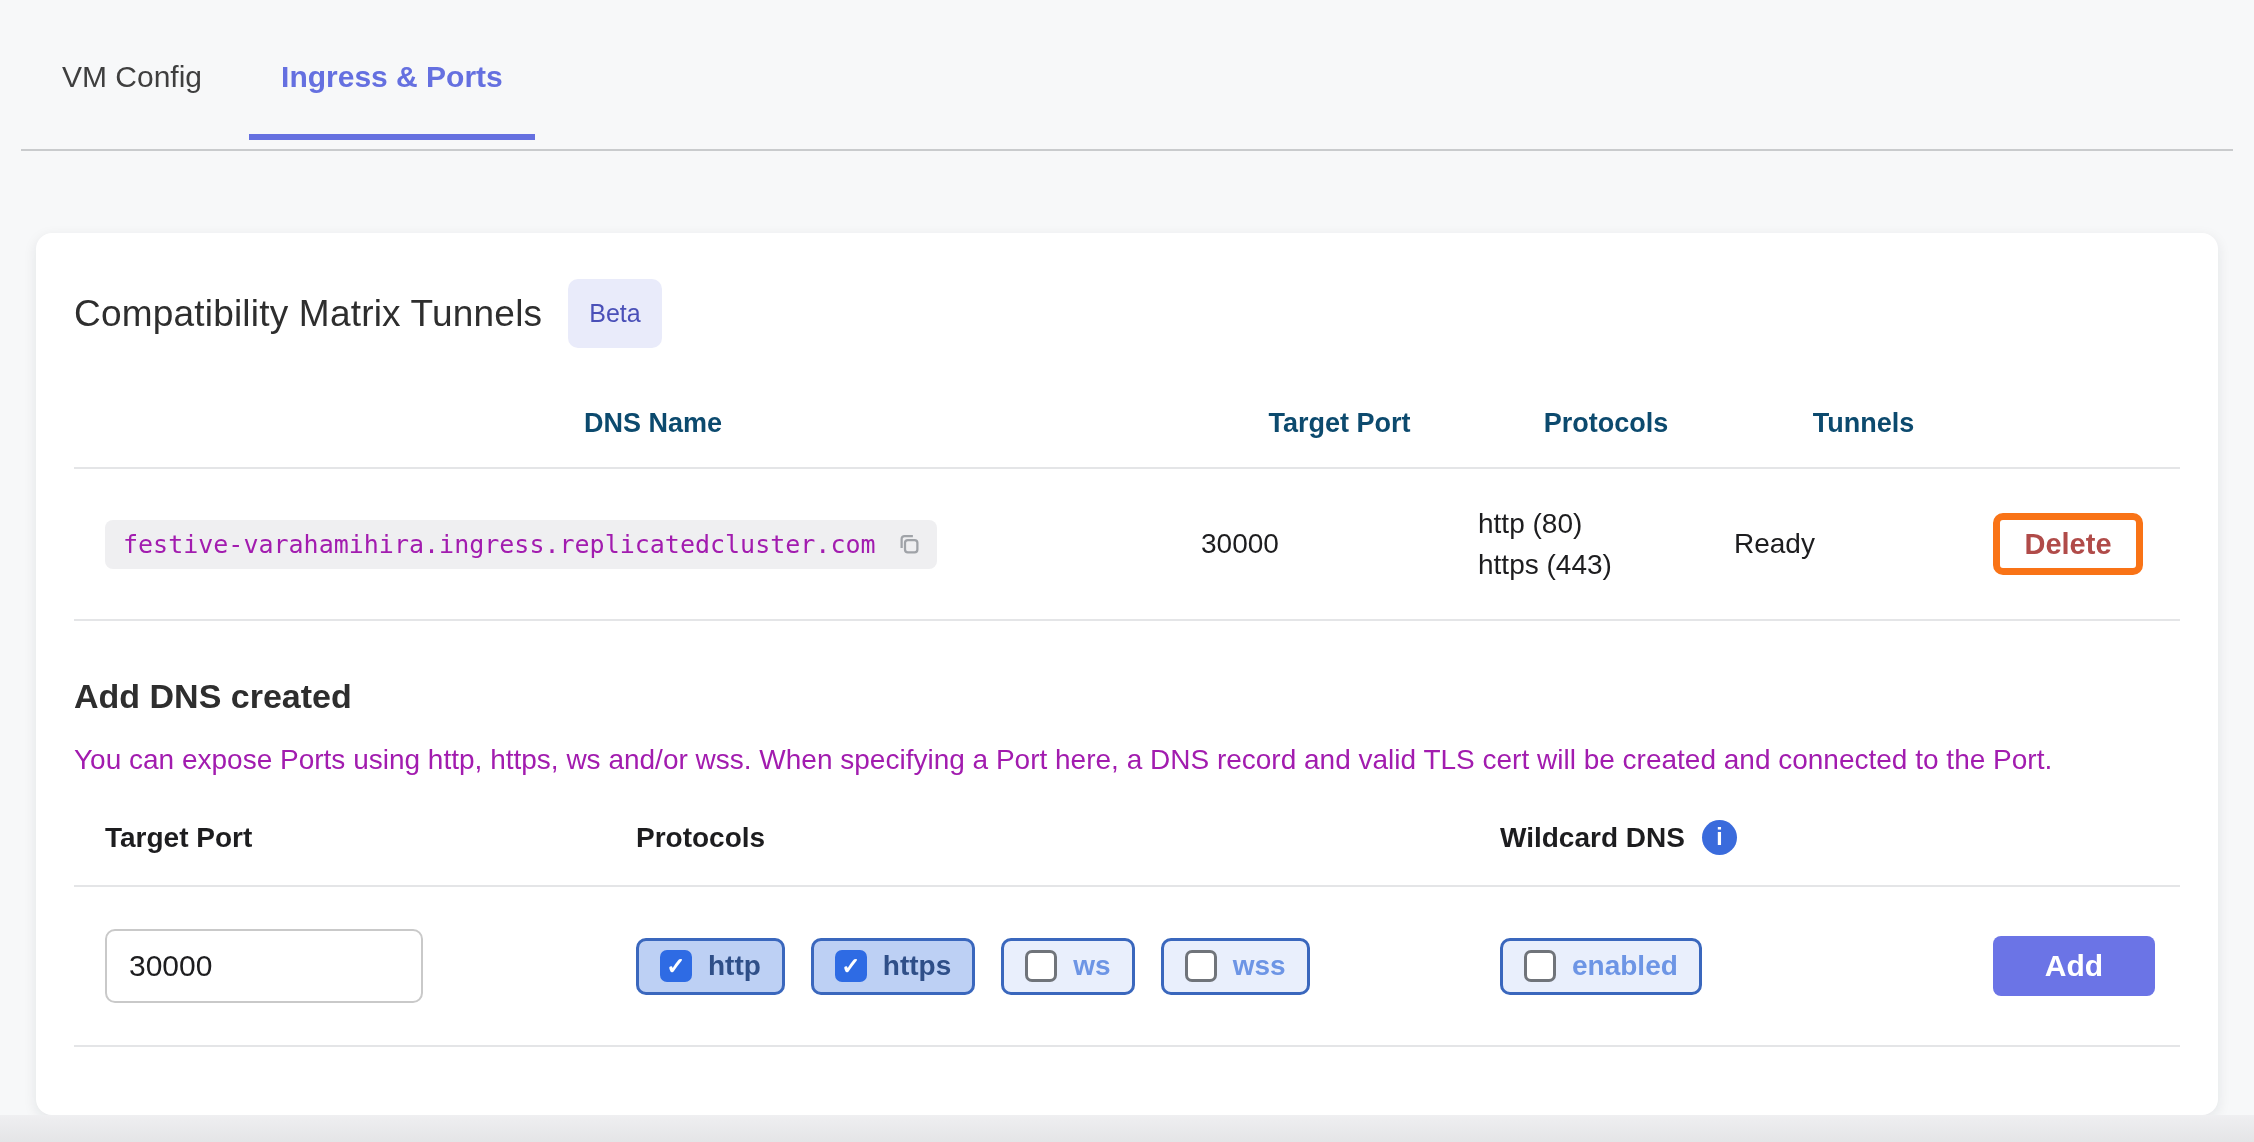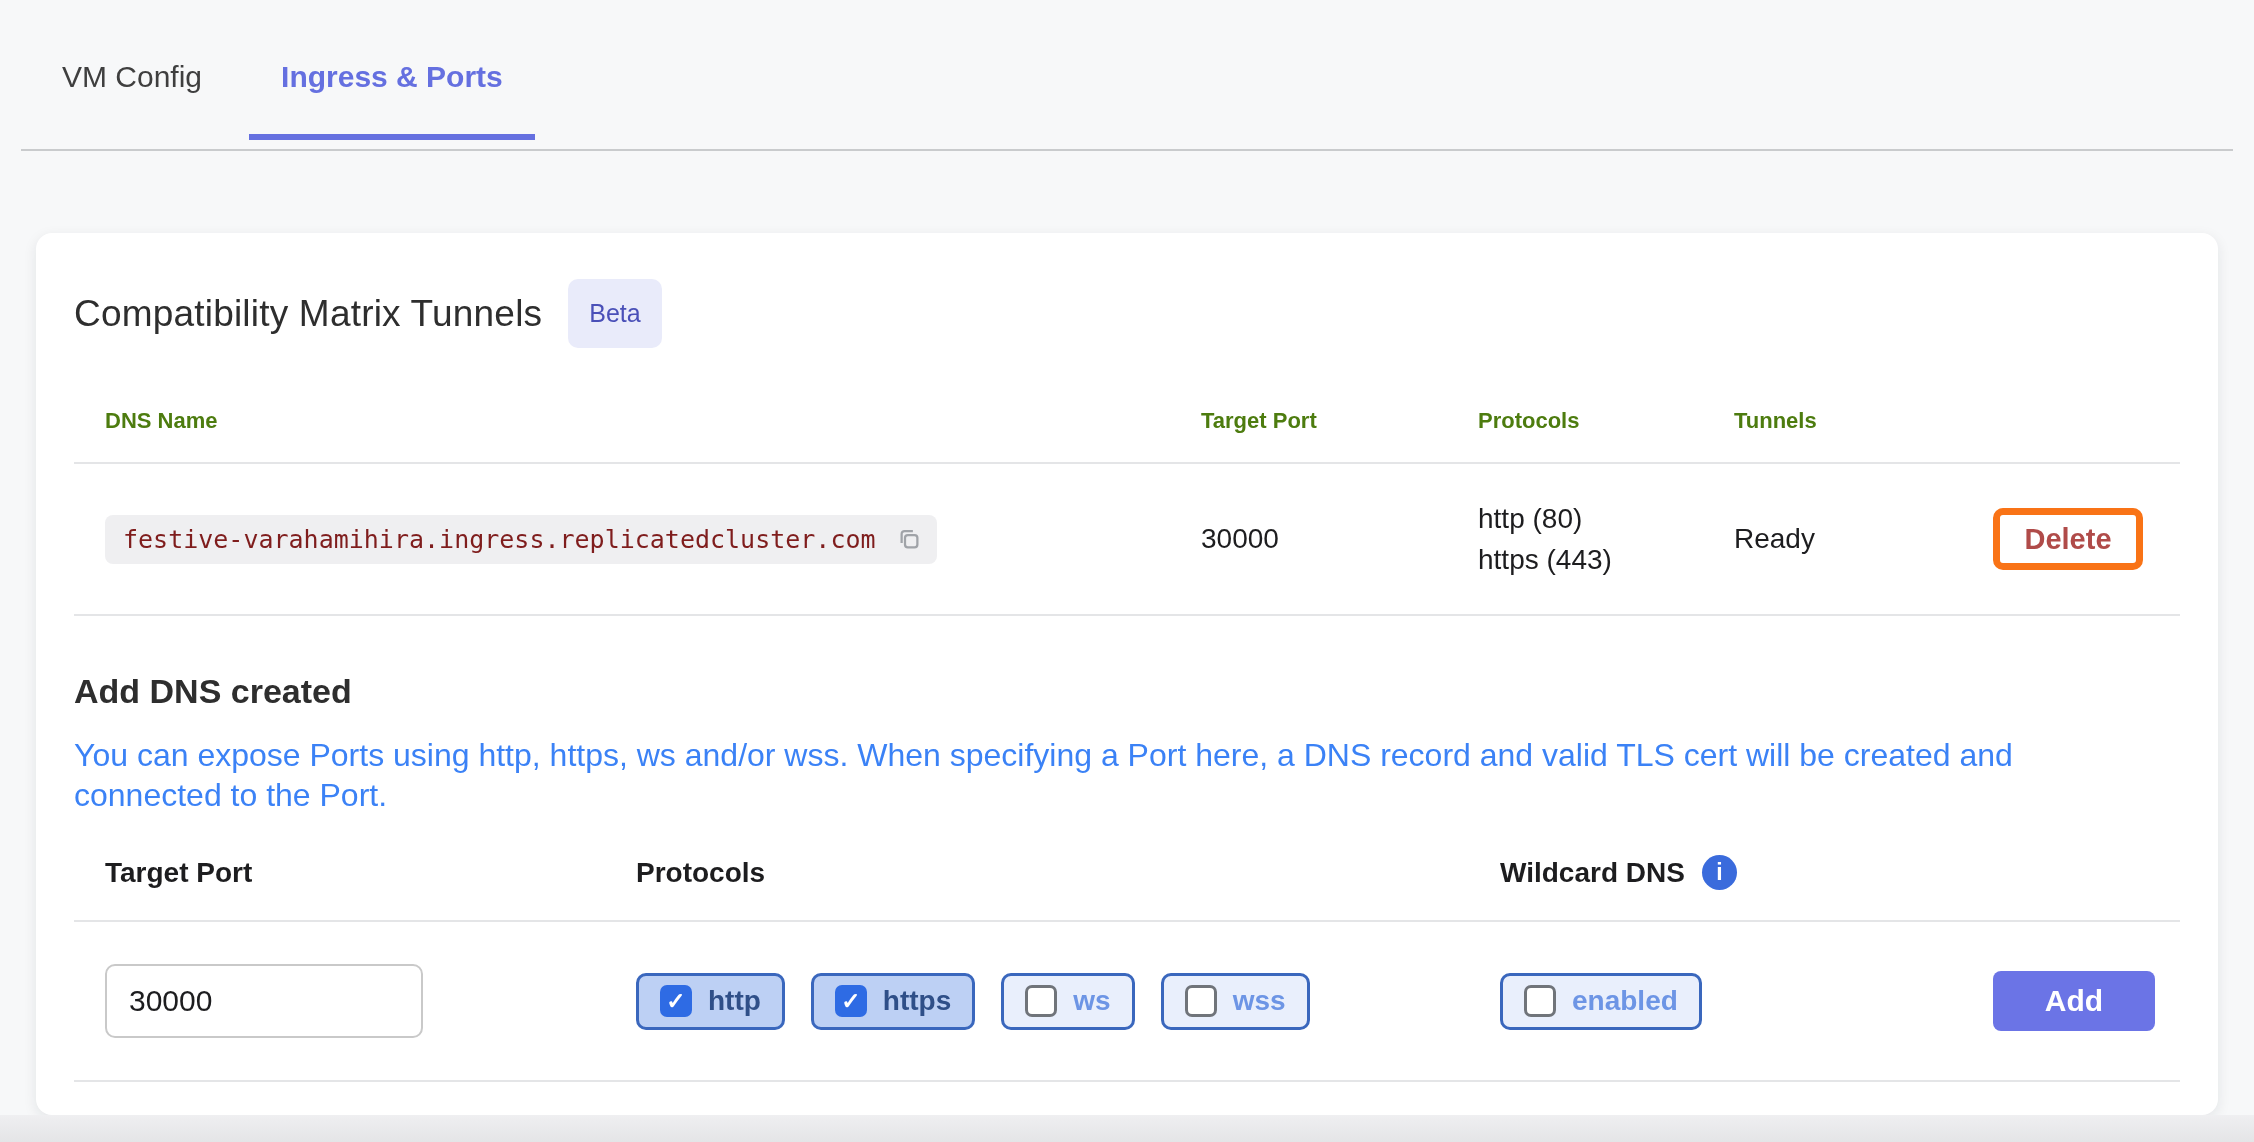--- a/index.html
+++ b/index.html
@@ -72,41 +72,42 @@
   
   .tbl { margin-top: 38px; }
   .thead, .trow {
     display: grid;
     grid-template-columns: 1127px 277px 256px 259px 1fr;
     align-items: center;
   }
   .thead {
     padding: 22px 0 28px 0;
     border-bottom: 2px solid #e4e5e7;
-    font-size: 22px;
-    font-weight: bold;
-    color: #4d7c0f;
+    font-size: 27px;
+    font-weight: bold;
+    color: #0c4a6e;
+    text-align: center;
   }
   .trow {
     padding: 34px 0;
     border-bottom: 2px solid #e4e5e7;
     font-size: 28px;
   }
   .cell-first { padding-left: 31px; }
 
   .dns-pill {
     display: inline-flex;
     align-items: center;
     gap: 20px;
     background: #efeff1;
     border-radius: 8px;
     padding: 10px 14px 10px 18px;
     font-family: "DejaVu Sans Mono", monospace;
     font-size: 25px;
-    color: #7f1d1d;
+    color: #a21caf;
     cursor: default;
   }
   .copy-icon { display:inline-flex; cursor: pointer; }
 
   .proto-lines { line-height: 41px; }
 
   .delete-btn {
     width: 150px;
     height: 62px;
     background: #fff;
@@ -121,22 +122,22 @@
 
   
   .add-title {
     margin: 56px 0 0 0;
     font-size: 34px;
     font-weight: 700;
     color: #2e2e2e;
   }
   .add-desc {
     margin: 24px 0 0 0;
-    font-size: 32px;
-    color: #3b82f6;
+    font-size: 28px;
+    color: #a21caf;
     line-height: 40px;
     max-width: 2080px;
   }
 
   .form-labels, .form-controls {
     display: grid;
     grid-template-columns: 562px 864px 493px 1fr;
     align-items: center;
   }
   .form-labels {

